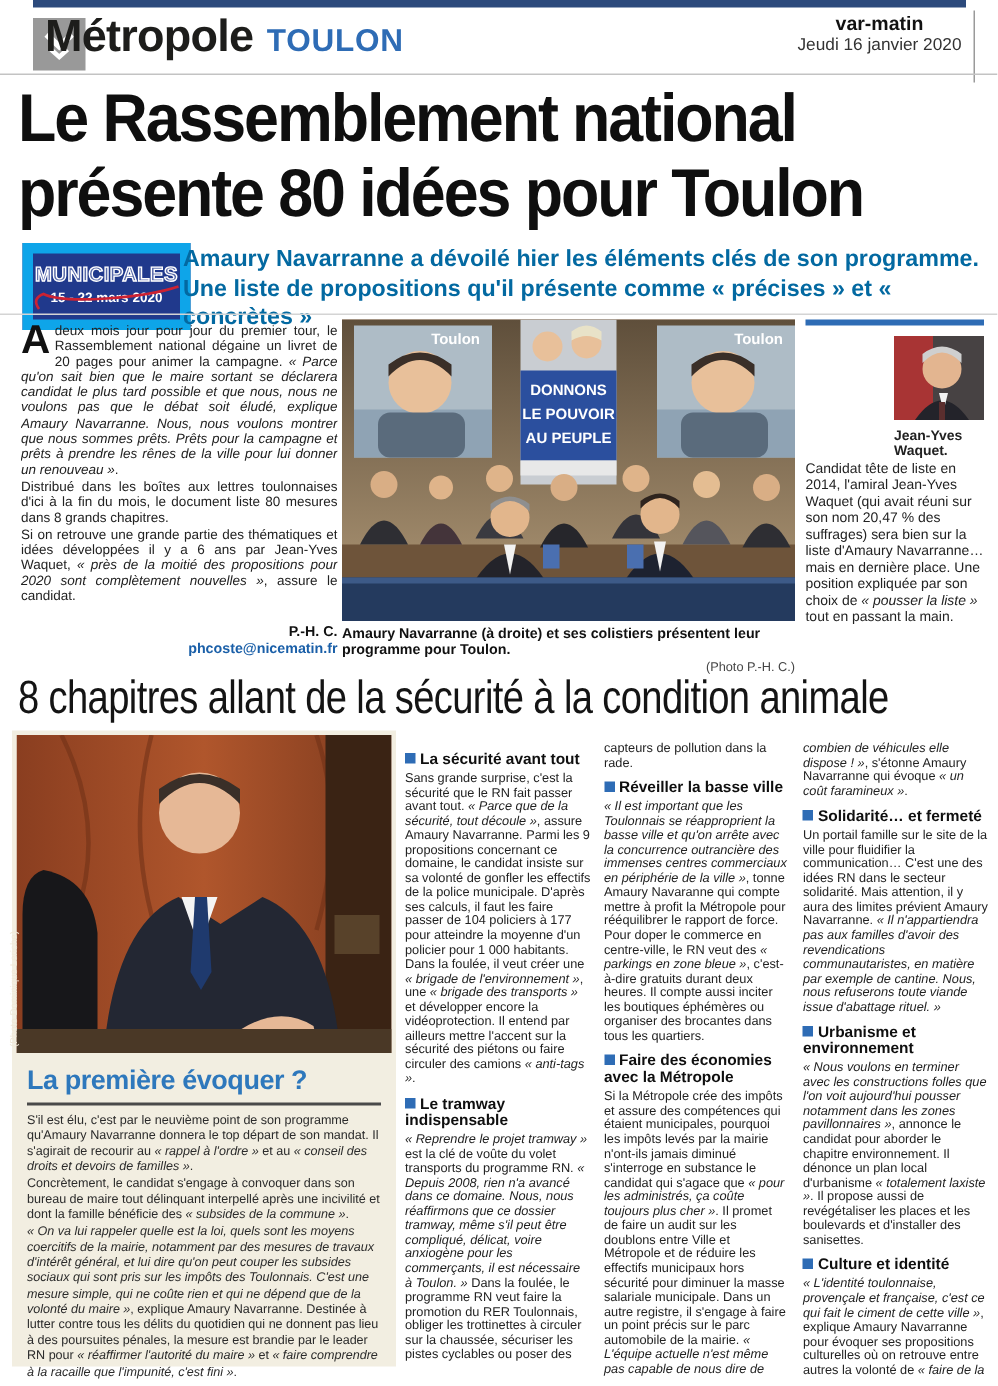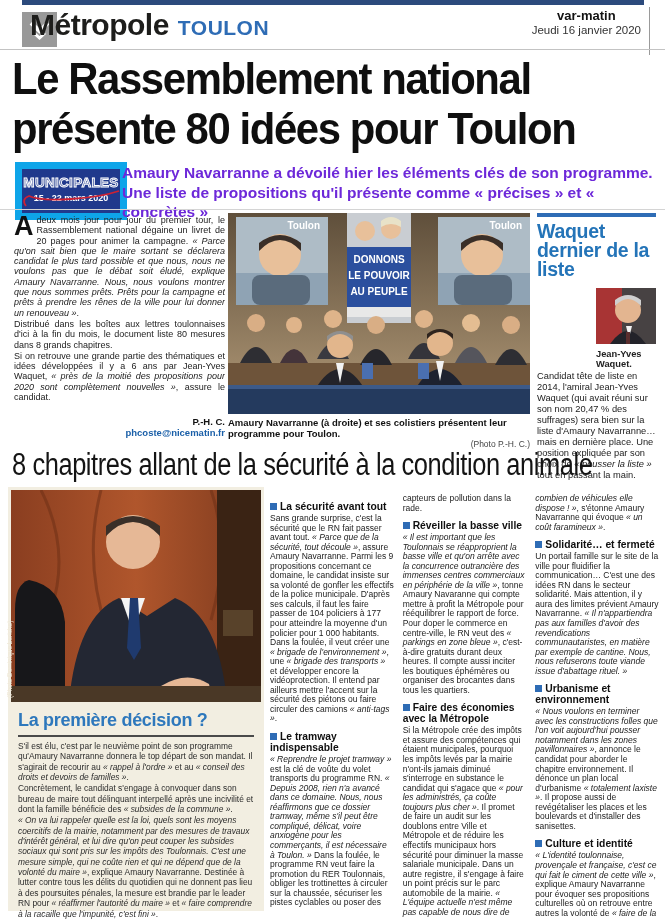--- a/index.html
+++ b/index.html
@@ -16,21 +16,21 @@
   .vline{right:15px;top:7px;width:1px;height:48px;background:#9a9a9a;}
   .rule{left:0;width:665px;height:1px;background:#c3c3c3;}
   
   .headline{left:12px;top:54px;width:700px;margin:0;font-size:45px;line-height:50px;font-weight:bold;letter-spacing:-1.5px;color:#0f0f0f;transform:scaleX(.93);transform-origin:left top;}
   
   .badge{left:15px;top:162px;width:98px;height:44px;background:#20398c;border:7px solid #0ea5e9;overflow:hidden;}
   .badge-title{font-size:13.5px;font-weight:bold;text-align:center;margin-top:6px;letter-spacing:.3px;color:rgba(255,255,255,.25);-webkit-text-stroke:.9px #fff;}
   .badge-dates{font-size:9px;font-weight:bold;color:#fff;text-align:center;margin-top:3px;}
   .badge svg{position:absolute;left:0;top:0;}
   
-  .standfirst{left:122px;top:163px;width:532px;margin:0;font-size:15.5px;line-height:19.5px;font-weight:bold;color:#6d28d9;}
+  .standfirst{left:122px;top:163px;width:532px;margin:0;font-size:15.5px;line-height:19.5px;font-weight:bold;color:#0369a1;}
   .standfirst span{display:block;}
   
   .lead{left:14px;top:215px;width:211px;height:200px;overflow:hidden;font-size:9px;line-height:10.3px;text-align:justify;color:#222;}
   .lead p{margin:0 0 1px 0;}
   .lead i,.flow i,.fd i,.sb-body i{font-style:italic;}
   .dropcap{float:left;font-size:27px;line-height:22px;font-weight:bold;padding-right:3px;color:#111;}
   .byline{left:14px;top:416px;width:211px;text-align:right;font-size:9.5px;font-weight:bold;line-height:11px;color:#111;}
   .byline .email{color:#1a5fa8;text-decoration:none;font-weight:bold;}
   
   .groupphoto{left:228px;top:213px;width:302px;height:201px;margin:0;background:#7a5c3e;}
@@ -196,21 +196,20 @@
     </svg>
   </figure>
 
   <figcaption class="abs gcap">
     <span>Amaury Navarranne (à droite) et ses colistiers présentent leur programme pour Toulon.</span>
     <span class="credit">(Photo P.-H. C.)</span>
   </figcaption>
 
   <aside class="abs waquet">
     <div class="sb-bar"></div>
-    <h3>Waquet dernier de la liste</h3>
     <div class="sb-body">
       <div class="sb-fig">
         <svg width="60" height="56" viewBox="0 0 60 56">
           <rect width="60" height="56" fill="#474243"></rect>
           <rect width="26" height="56" fill="#a83434"></rect>
           <circle cx="32" cy="22" r="13" fill="#e3b590"></circle>
           <path d="M19,18 q13,-14 26,0 l0,-6 q-13,-10 -26,0 z" fill="#cfcfcf"></path>
           <path d="M14,56 q18,-26 36,0 z" fill="#23232a"></path>
           <path d="M30,38 l6,0 l-3,12 z" fill="#f2f2f2"></path>
           <rect x="30" y="44" width="4" height="12" fill="#5a2e2e"></rect>
@@ -241,21 +240,21 @@
         <circle cx="122" cy="52" r="27" fill="#e6b896"></circle>
         <path d="M95,46 q27,-28 54,0 l0,-10 q-27,-20 -54,0 z" fill="#3a2f28"></path>
         <path d="M58,212 q8,-86 50,-104 l28,18 l28,-18 q44,18 52,104 z" fill="#232733"></path>
         <path d="M110,108 l24,0 l-12,34 z" fill="#f4f4f4"></path>
         <path d="M119,108 l8,0 l3,50 l-7,12 l-7,-12 z" fill="#1f3a6e"></path>
         <path d="M150,196 q26,-16 48,-2 l4,18 l-56,0 z" fill="#e6b896"></path>
         <rect x="0" y="196" width="250" height="16" fill="#4a3826"></rect>
       </svg>
       <span class="pcredit">(Photo Dominique Leriche)</span>
     </figure>
-    <h3 class="fd-title">La première décision ?</h3>
+    <h3 class="fd-title">La première évoquer ?</h3>
     <div class="fd" id="fd-body">
         <p>S'il est élu, c'est par le neuvième point de son programme qu'Amaury Navarranne donnera le top départ de son mandat. Il s'agirait de recourir au <i>« rappel à l'ordre »</i> et au <i>« conseil des droits et devoirs de familles »</i>.</p>
         <p>Concrètement, le candidat s'engage à convoquer dans son bureau de maire tout délinquant interpellé après une incivilité et dont la famille bénéficie des <i>« subsides de la commune »</i>.</p>
         <p><i>« On va lui rappeler quelle est la loi, quels sont les moyens coercitifs de la mairie, notamment par des mesures de travaux d'intérêt général, et lui dire qu'on peut couper les subsides sociaux qui sont pris sur les impôts des Toulonnais. C'est une mesure simple, qui ne coûte rien et qui ne dépend que de la volonté du maire »</i>, explique Amaury Navarranne. Destinée à lutter contre tous les délits du quotidien qui ne donnent pas lieu à des poursuites pénales, la mesure est brandie par le leader RN pour <i>« réaffirmer l'autorité du maire »</i> et <i>« faire comprendre à la racaille que l'impunité, c'est fini »</i>.</p>
       </div>
   </section>
 
   <div class="abs flow" id="chapters-flow">
       <h4><span class="sq"></span>La sécurité avant tout</h4>
       <p>Sans grande surprise, c'est la sécurité que le RN fait passer avant tout. <i>« Parce que de la sécurité, tout découle »</i>, assure Amaury Navarranne. Parmi les 9 propositions concernant ce domaine, le candidat insiste sur sa volonté de gonfler les effectifs de la police municipale. D'après ses calculs, il faut les faire passer de 104 policiers à 177 pour atteindre la moyenne d'un policier pour 1 000 habitants. Dans la foulée, il veut créer une <i>« brigade de l'environnement »</i>, une <i>« brigade des transports »</i> et développer encore la vidéoprotection. Il entend par ailleurs mettre l'accent sur la sécurité des piétons ou faire circuler des camions <i>« anti-tags »</i>.</p>

